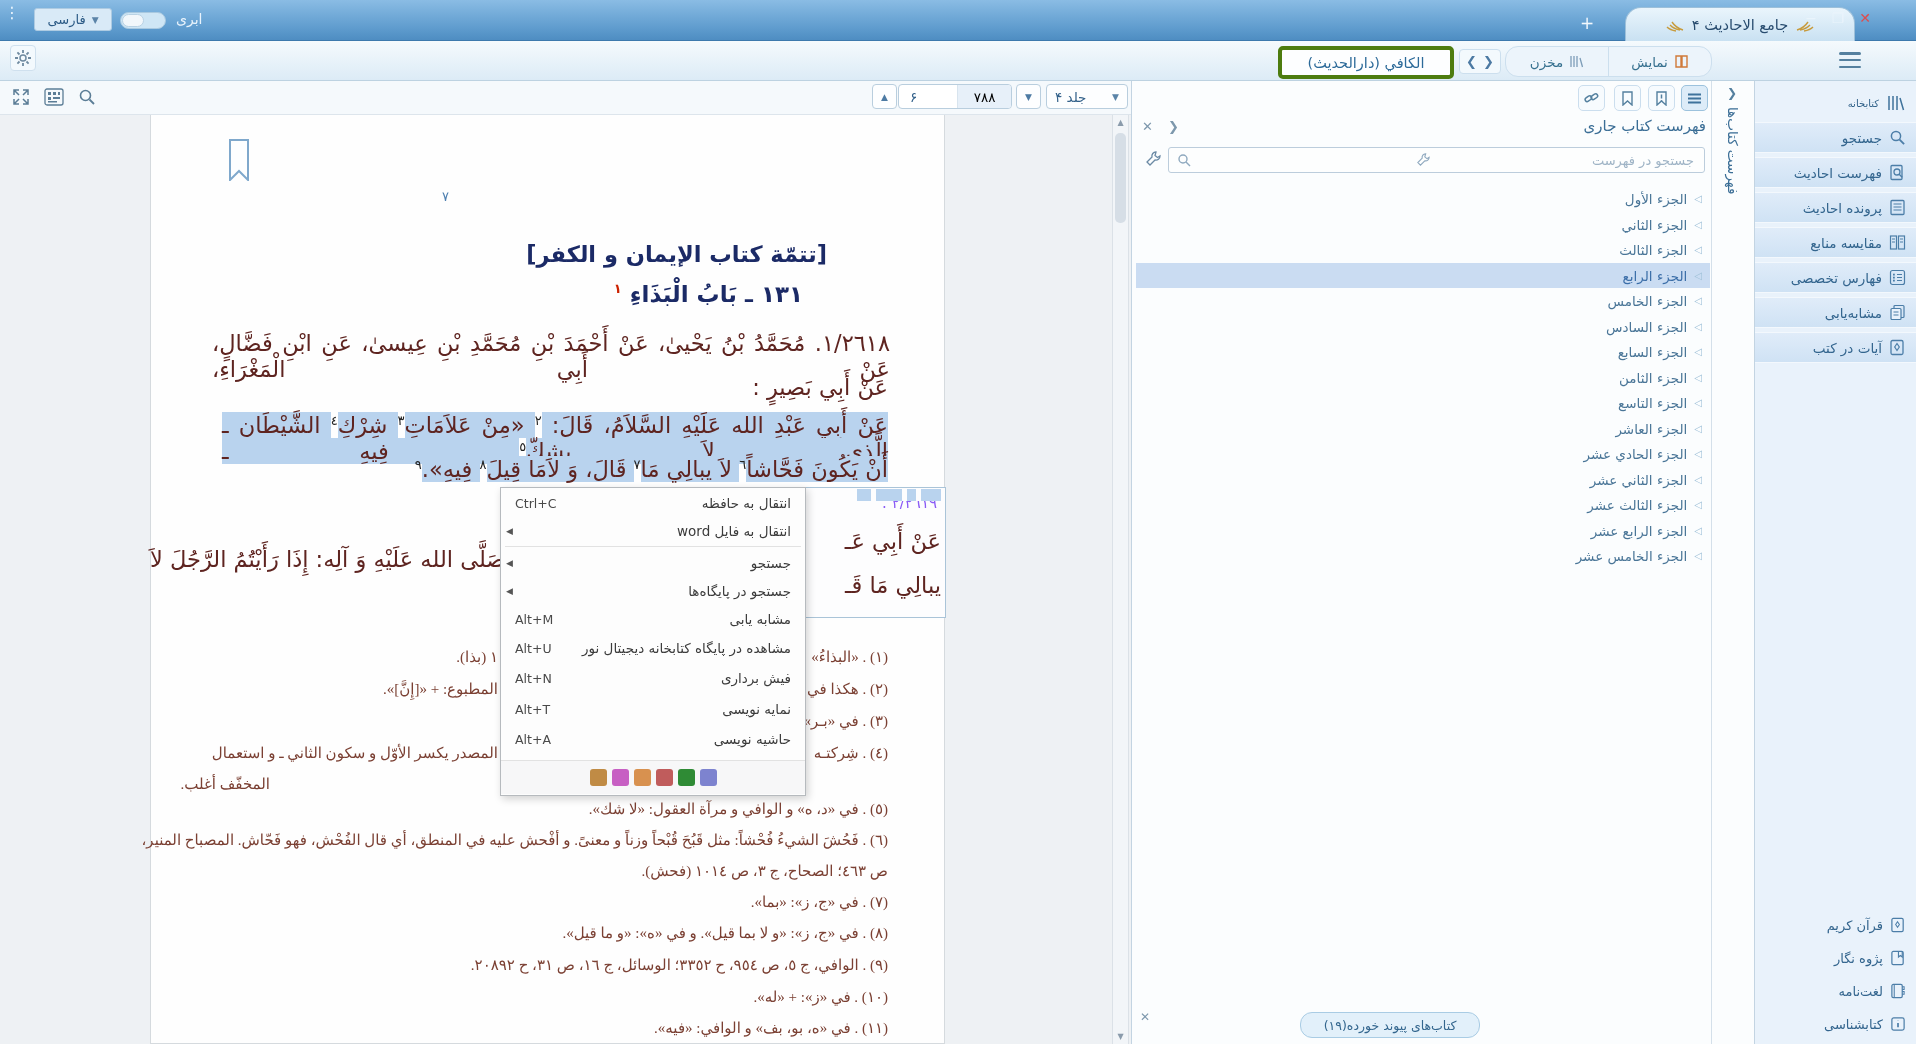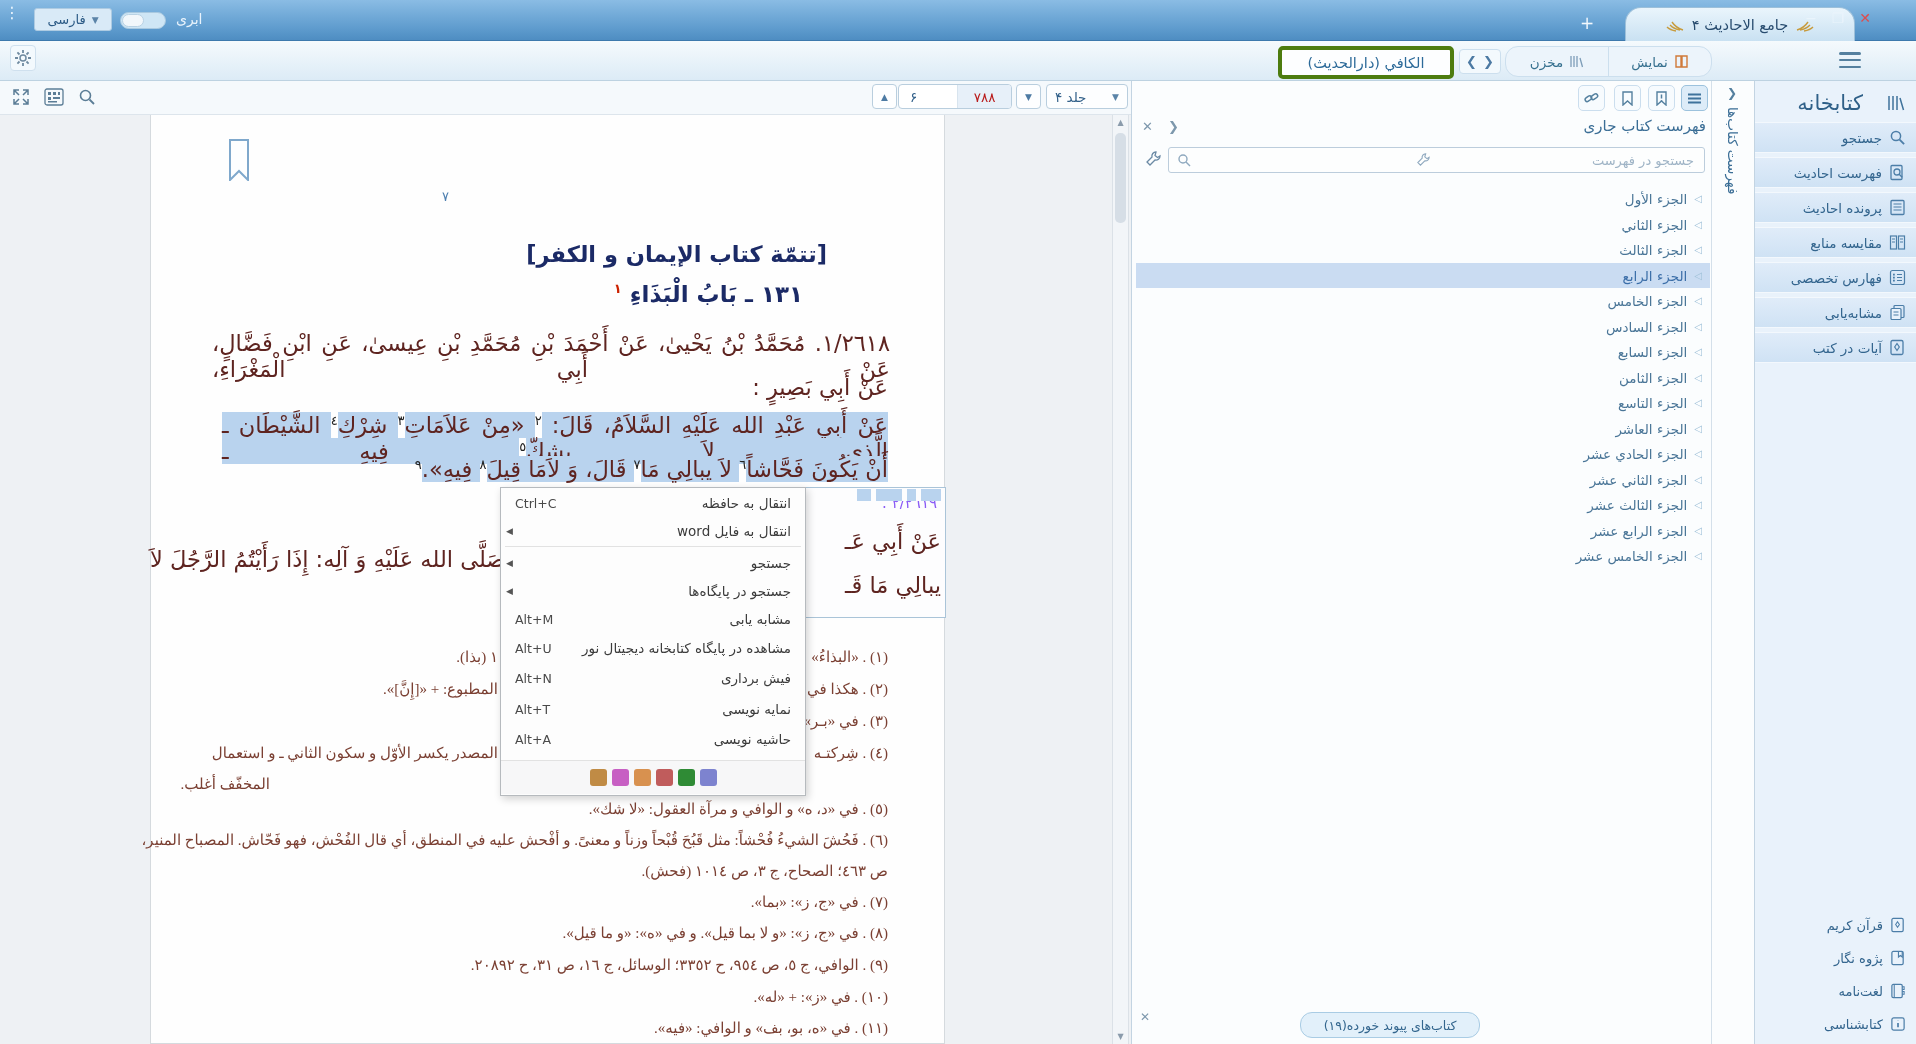--- a/index.html
+++ b/index.html
@@ -39,21 +39,21 @@
   .active-tab { left:1278px; top:46px; width:176px; height:33px; background:#fdfeff; border:4px solid #4d7c0f; border-radius:5px;
     display:flex; align-items:center; justify-content:center; font-size:14.5px; color:#2c6a99; cursor:pointer;}
 
   
   .docbar { left:0; top:81px; width:1131px; height:34px; background:#f5f9fc; border-bottom:1px solid #dde5ec;}
   .icon-plain { color:#5b7d96; cursor:pointer; }
   .navbtn { width:25px; height:25px; border:1px solid #b9cede; border-radius:4px; background:#fdfeff; color:#4d7aa3;
     display:flex; align-items:center; justify-content:center; font-size:11px; cursor:pointer;}
   .pagefield { left:898px; top:84px; width:114px; height:25px; border:1px solid #b9cede; border-radius:4px; background:#fff;
     display:flex; flex-direction:row; overflow:hidden;}
-  .pagefield .total { width:54px; background:#e7f0f9; color:#b91c1c; font-size:13.5px; display:flex; align-items:center; justify-content:center; border-left:1px solid #d8e4ee;}
+  .pagefield .total { width:54px; background:#e7f0f9; color:#000000; font-size:13.5px; display:flex; align-items:center; justify-content:center; border-left:1px solid #d8e4ee;}
   .pagefield input { border:none; outline:none; width:55px; font-family:"DejaVu Sans",sans-serif; font-size:13.5px; color:#33618a; padding:0 8px; direction:ltr;}
   .volsel { left:1046px; top:84px; width:82px; height:25px; border:1px solid #b9cede; border-radius:4px; background:#fdfeff;
     display:flex; align-items:center; justify-content:space-between; padding:0 8px; font-size:13.5px; color:#33618a; cursor:pointer;}
   .volsel .car { font-size:9px; color:#5b84a8; }
 
   
   .page { left:150px; top:115px; width:795px; height:929px; background:#fefefe; border:1px solid #d5dade; border-top:none; }
   .scrollbar { left:1112px; top:115px; width:17px; height:929px; background:#f2f5f8; border-left:1px solid #dbe1e7; border-right:1px solid #dbe1e7;}
   .scrollbar .sb-a { position:absolute; left:0; width:100%; text-align:center; color:#8a9bab; font-size:9px; cursor:pointer;}
   .scrollbar .thumb { position:absolute; left:2px; width:11px; top:18px; height:90px; background:#d6dee6; border-radius:5px; cursor:pointer;}
@@ -113,22 +113,22 @@
     padding-right:8px; color:#497597; font-size:13.5px; cursor:pointer;}
   .toc-item .tri { font-size:10px; color:#9fc0d8; }
   .toc-item.sel { background:#cadcf2; color:#3b6ea8; }
   .toc-bottom { position:absolute; left:0; right:44px; bottom:0; height:36px; background:#fbfdfe; }
   .linkpill { position:absolute; right:230px; top:4px; width:180px; height:26px; background:#e2f0fa; border:1px solid #a9cce4;
     border-radius:12px; display:flex; align-items:center; justify-content:center; font-size:12.5px; color:#33668e; cursor:pointer;}
   .toc-bottom .bclose { position:absolute; left:8px; top:2px; color:#7d98ad; font-size:12px; cursor:pointer;}
 
   
   .sidebar { left:1755px; top:81px; width:161px; height:963px; background:#e9f2fb; }
-  .sb-head { position:absolute; top:8px; right:0; width:100%; height:28px; display:flex; align-items:center; gap:24px;
-    padding-right:10px; color:#2f6088; font-size:21px; cursor:pointer;}
+  .sb-head { position:absolute; top:8px; right:0; width:100%; height:28px; display:flex; align-items:center; gap:8px;
+    padding-right:10px; color:#2f6088; font-size:10px; cursor:pointer;}
   .sb-item { position:absolute; right:0; width:100%; height:31px; display:flex; align-items:center; gap:7px; padding-right:10px;
     background:linear-gradient(#e0ecf9,#cfe2f4); border-top:1px solid #f3f8fd; border-bottom:1px solid #f3f8fd;
     color:#33658e; font-size:13.5px; cursor:pointer;}
   .sb-item2 { position:absolute; right:0; width:100%; height:28px; display:flex; align-items:center; gap:7px; padding-right:10px;
     color:#33658e; font-size:13px; cursor:pointer;}
 </style>
 </head>
 <body>
 
 <div class="abs titlebar">

